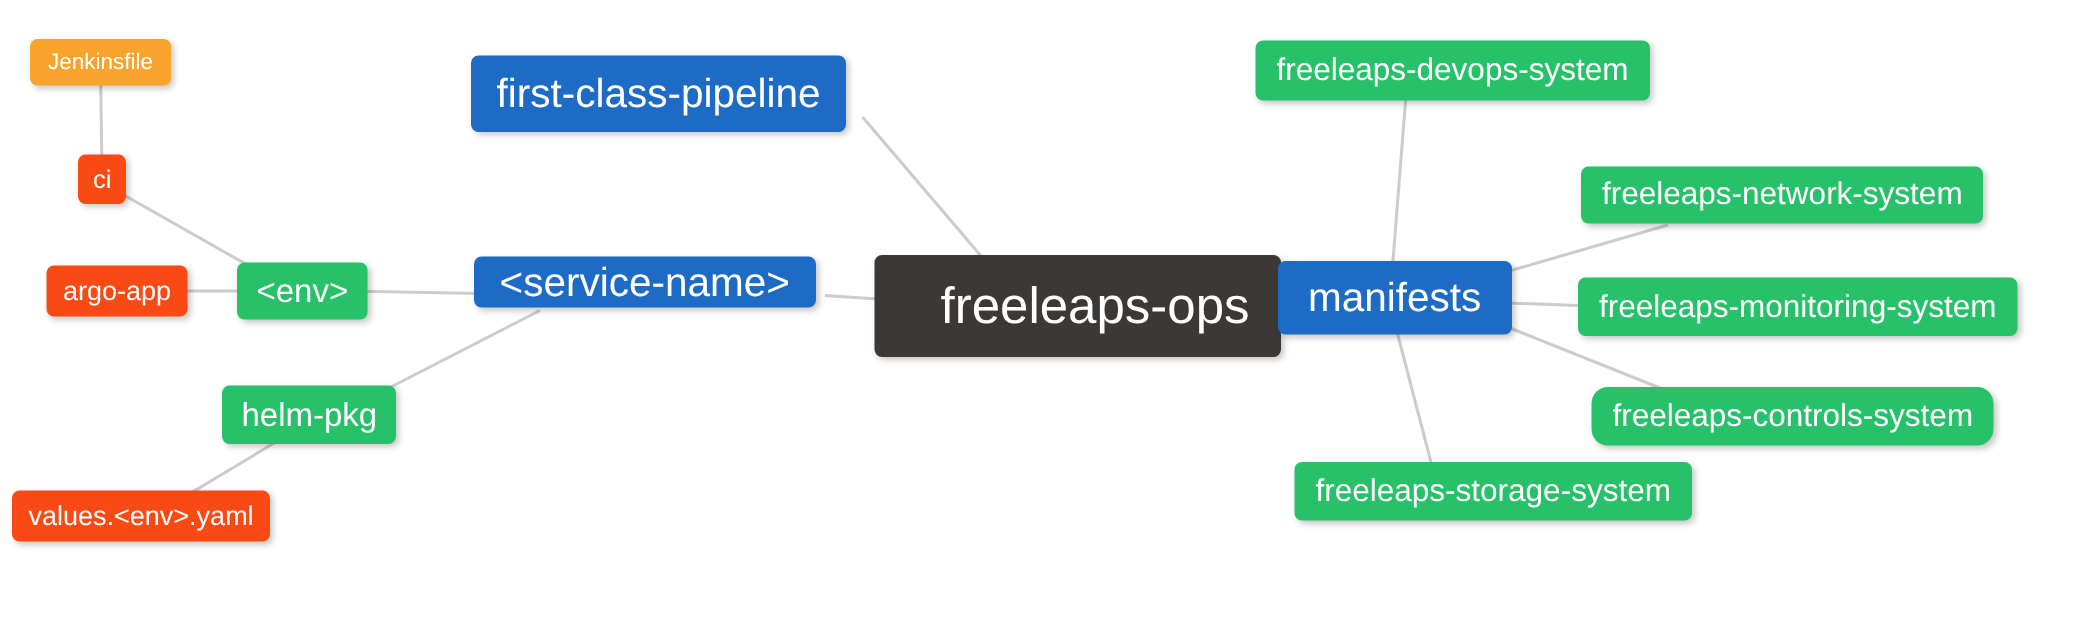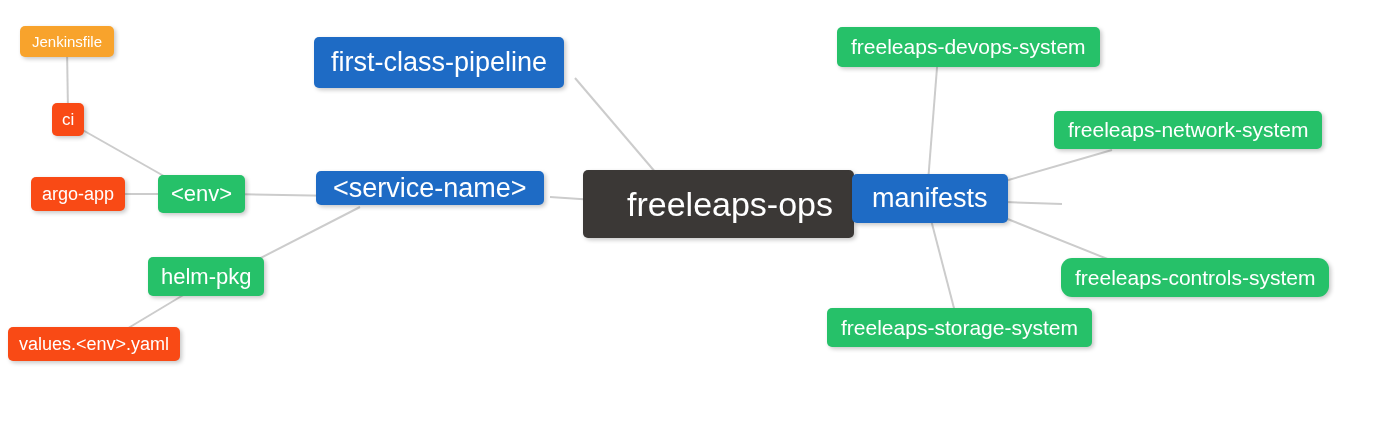--- a/index.html
+++ b/index.html
@@ -44,21 +44,21 @@
   .n-helm-pkg                 { left: 148px;  top: 257px; height: 39px; font-size: 22px; padding: 0 13px; }
   .n-values-env-yaml          { left: 8px;    top: 327px; height: 34px; font-size: 18px; padding: 0 11px; }
   .n-first-class-pipeline     { left: 314px;  top: 37px;  height: 51px; font-size: 27px; padding: 0 17px; }
   .n-service-name             { left: 316px;  top: 171px; height: 34px; font-size: 27px; padding: 0 17px; }
   .n-freeleaps-ops            { left: 583px;  top: 170px; height: 68px; font-size: 34px; padding: 0 21px; }
   .n-manifests                { left: 852px;  top: 174px; height: 49px; font-size: 27px; padding: 0 20px; }
   .n-freeleaps-devops-system  { left: 797px;  top: 27px;  height: 40px; font-size: 21px; padding: 0 14px; }
   .n-freeleaps-network-system { left: 1054px; top: 111px; height: 38px; font-size: 21px; padding: 0 14px; }
   .n-freeleaps-monitoring-system { left: 1052px; top: 185px; height: 39px; font-size: 21px; padding: 0 14px; }
   .n-freeleaps-controls-system   { left: 1061px; top: 258px; height: 39px; font-size: 21px; padding: 0 14px; }
-  .n-freeleaps-storage-system    { left: 827px;  top: 308px; height: 39px; font-size: 21px; padding: 0 14px; }
+  .n-freeleaps-storage-system    { left: 863px;  top: 308px; height: 39px; font-size: 21px; padding: 0 14px; }
 </style>
 </head>
 <body>
 
 <div class="canvas">
 
   <svg id="edges" xmlns="http://www.w3.org/2000/svg">
       <line x1="67" y1="48" x2="68" y2="112" stroke="#cccccc" stroke-width="2"></line>
       <line x1="72" y1="124" x2="185" y2="188" stroke="#cccccc" stroke-width="2"></line>
       <line x1="100" y1="194" x2="180" y2="194" stroke="#cccccc" stroke-width="2"></line>
@@ -104,20 +104,23 @@
   </div>
   <div class="node n-manifests" style="background: rgb(30, 107, 197);">
     <span>manifests</span>
   </div>
   <div class="node n-freeleaps-devops-system" style="background: rgb(38, 193, 105); margin-left: 40px;">
     <span>freeleaps-devops-system</span>
   </div>
   <div class="node n-freeleaps-network-system" style="background: rgb(38, 193, 105);">
     <span>freeleaps-network-system</span>
   </div>
+  <div class="node n-freeleaps-monitoring-system" style="background: rgb(38, 193, 105);">
+    <span>freeleaps-monitoring-system</span>
+  </div>
   <div class="node n-freeleaps-controls-system" style="background: rgb(38, 193, 105); border-radius: 11px;">
     <span>freeleaps-controls-system</span>
   </div>
   <div class="node n-freeleaps-storage-system" style="background: rgb(38, 193, 105);">
     <span>freeleaps-storage-system</span>
   </div>
 
 </div>
 
 </body></html>

